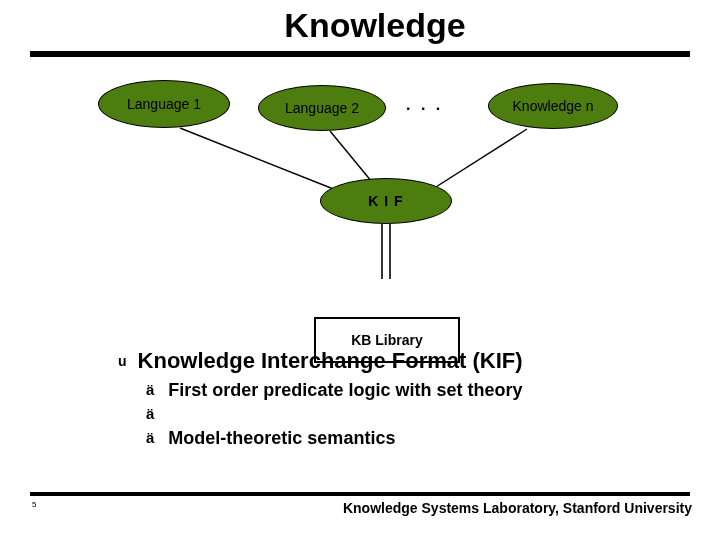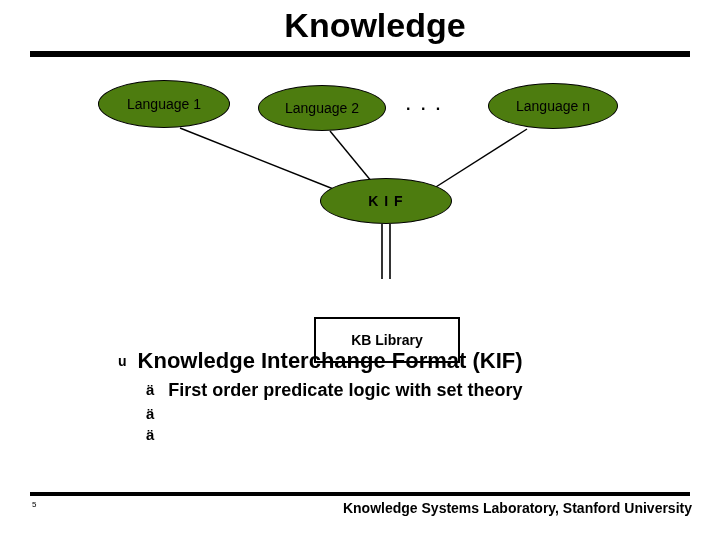--- a/index.html
+++ b/index.html
@@ -166,36 +166,37 @@
 
   <line x1="527" y1="129" x2="428" y2="192" stroke="#000000" stroke-width="1.4"></line>
 
   <line x1="382" y1="224" x2="382" y2="279" stroke="#000000" stroke-width="1.6"></line>
   <line x1="390" y1="224" x2="390" y2="279" stroke="#000000" stroke-width="1.6"></line>
 </svg>
 
 <div class="ellipse" id="ell-lang1">Language 1</div>
 <div class="ellipse" id="ell-lang2">Language 2</div>
 <div id="dots">. . .</div>
-<div class="ellipse" id="ell-langn">Language n</div>
+<div class="ellipse" id="ell-langn">Knowledge n</div>
 <div class="ellipse" id="ell-kif">K I F</div>
 <div class="rect" id="rect-kb">KB Library</div>
 
 <div id="bullets">
   <div class="bullet-l1">
     <span class="marker">u</span>
     <span>Knowledge Interchange Format (KIF)</span>
   </div>
   <div class="bullet-l2">
     <span class="marker">ä</span>
     <span>First order predicate logic with set theory</span>
   </div>
   <div class="bullet-l2">
     <span class="marker">ä</span>
   </div>
   <div class="bullet-l2">
     <span class="marker">ä</span>
+    <span>Model-theoretic semantics</span>
   </div>
 </div>
 
 <div id="footer-rule"></div>
 <div id="page-number">5</div>
 <div id="footer-credit">Knowledge Systems Laboratory, Stanford University</div>
 
 </body></html>

